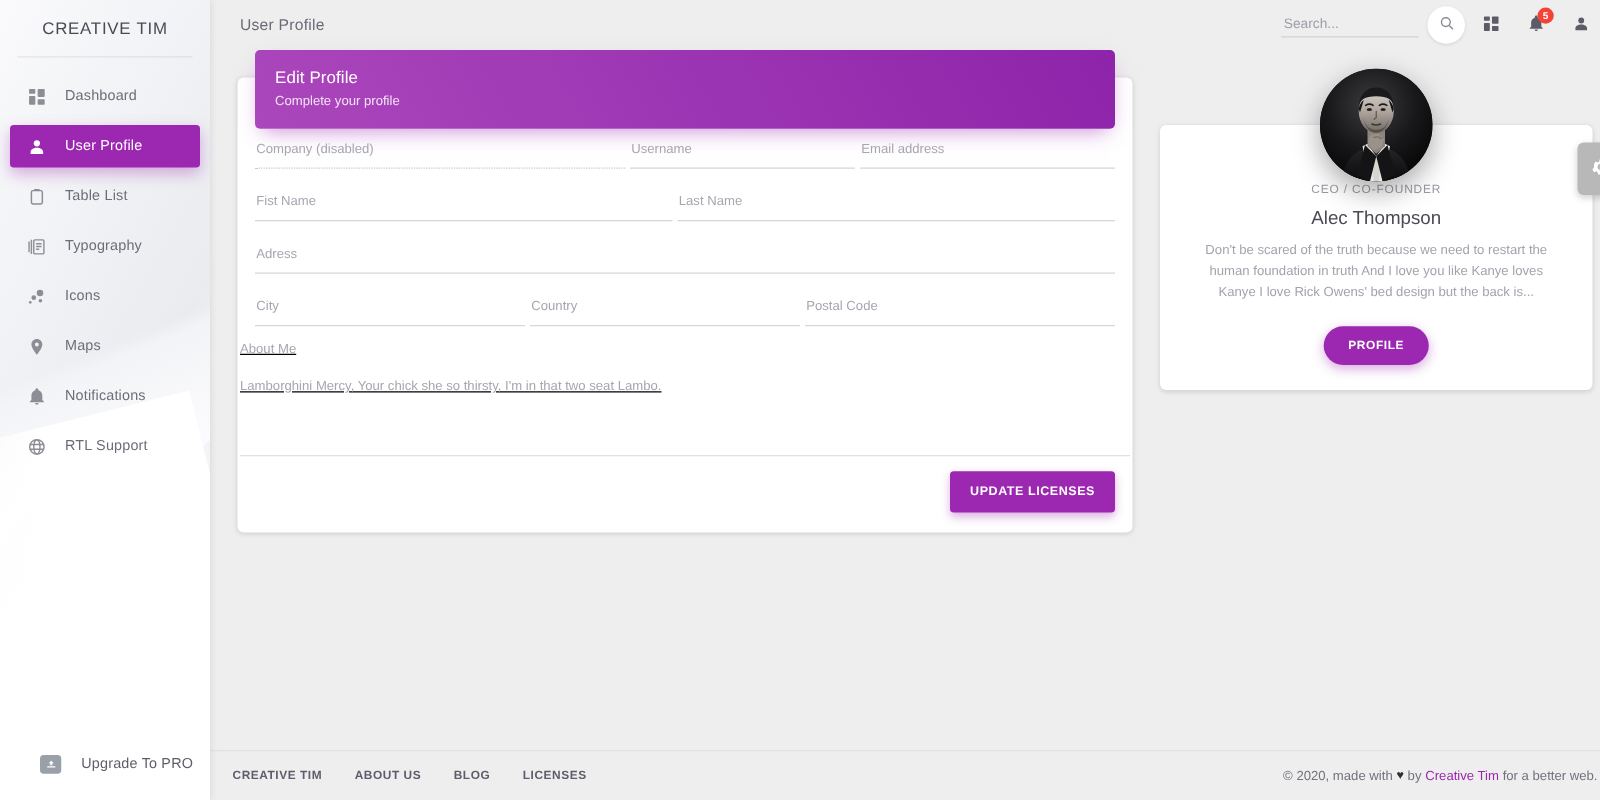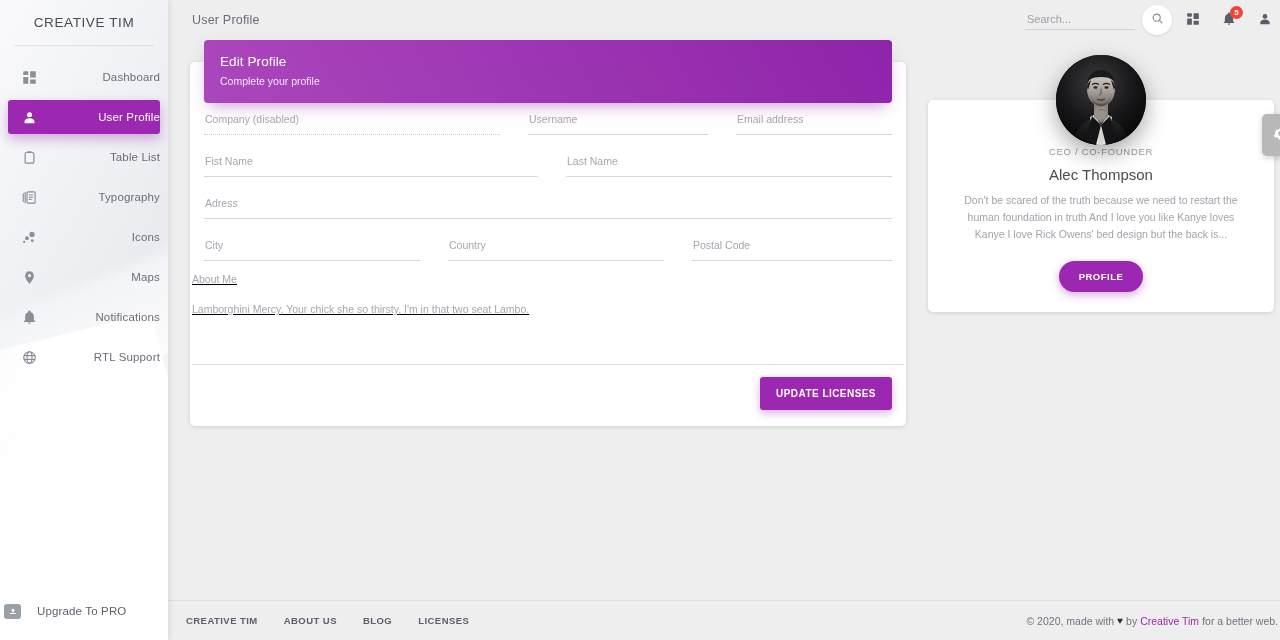--- a/index.html
+++ b/index.html
@@ -47,40 +47,40 @@
     height: 40px; display: flex; align-items: center; justify-content: center;
     font-size: 13.5px; letter-spacing: .6px; color: #4a4a55; font-weight: 400;
     padding-top: 4px;
   }
   .brand-sep { height: 1px; background: rgba(160,160,170,0.22); margin: 5px 14px 0 14px; }
 
   .nav { margin-top: 14px; padding: 0 8px; }
   .nav-item {
     display: flex; align-items: center; height: 34px;
     border-radius: 3px; margin-bottom: 6px; padding-left: 10px;
-    cursor: pointer; position: relative; justify-content: space-between;
+    cursor: pointer; position: relative;
   }
   .nav-item .ico {
     width: 22px; height: 22px; flex: 0 0 22px;
     display: flex; align-items: center; justify-content: center;
     color: #8d8d96;
   }
   .nav-item .ico svg { display: block; }
   .nav-label { font-size: 11.5px; color: #6d6d78; margin-left: 12px; letter-spacing: .15px; }
   .nav-item.active {
     background: #9c27b0;
     box-shadow: 0 5px 12px rgba(156,39,176,0.36);
   }
   .nav-item.active .ico { color: #ffffff; }
   .nav-item.active .nav-label { color: #ffffff; }
 
   .sidebar-spacer { flex: 1 1 auto; }
   .upgrade {
     display: flex; align-items: center; height: 34px;
-    padding-left: 4px; margin-bottom: 12px; cursor: pointer;
+    padding-left: 32px; margin-bottom: 12px; cursor: pointer;
   }
   .upgrade .ico {
     width: 17px; height: 15px; border-radius: 3px; background: #9aa0a8;
     display: flex; align-items: center; justify-content: center; color: #fff;
   }
   .upgrade .nav-label { margin-left: 16px; color: #5f5f6a; }
 
   
   .main { flex: 1 1 auto; position: relative; height: 640px; display: flex; flex-direction: column;
           background: #eeeeee; }
@@ -129,21 +129,21 @@
     margin: -14px 14px 0 14px;
     background: linear-gradient(60deg, #ab47bc, #8e24aa);
     border-radius: 4px; padding: 14px 16px 16px 16px;
     box-shadow: 0 7px 16px -6px rgba(156,39,176,0.55);
     position: relative; top: -8px;
   }
   .card-title { color: #fff; font-size: 13.5px; font-weight: 400; letter-spacing: .1px; }
   .card-subtitle { color: rgba(255,255,255,0.86); font-size: 10.5px; margin-top: 6px; }
 
   .form { padding: 0 14px; margin-top: -4px; }
-  .form-row { display: flex; gap: 28px; margin-bottom: 14px; }
+  .form-row { display: flex; gap: 4px; margin-bottom: 14px; }
   .fg { position: relative; padding-top: 6px; }
   .fg-label {
     font-size: 10.5px; color: #a6a6b0; padding-left: 1px;
     display: block; margin-bottom: 9px;
   }
   .fg-line { height: 1px; background: #d6d6dc; width: 100%; }
   .fg-line.disabled {
     height: 0; background: none;
     border-bottom: 1px dotted #c8c8d0;
   }

